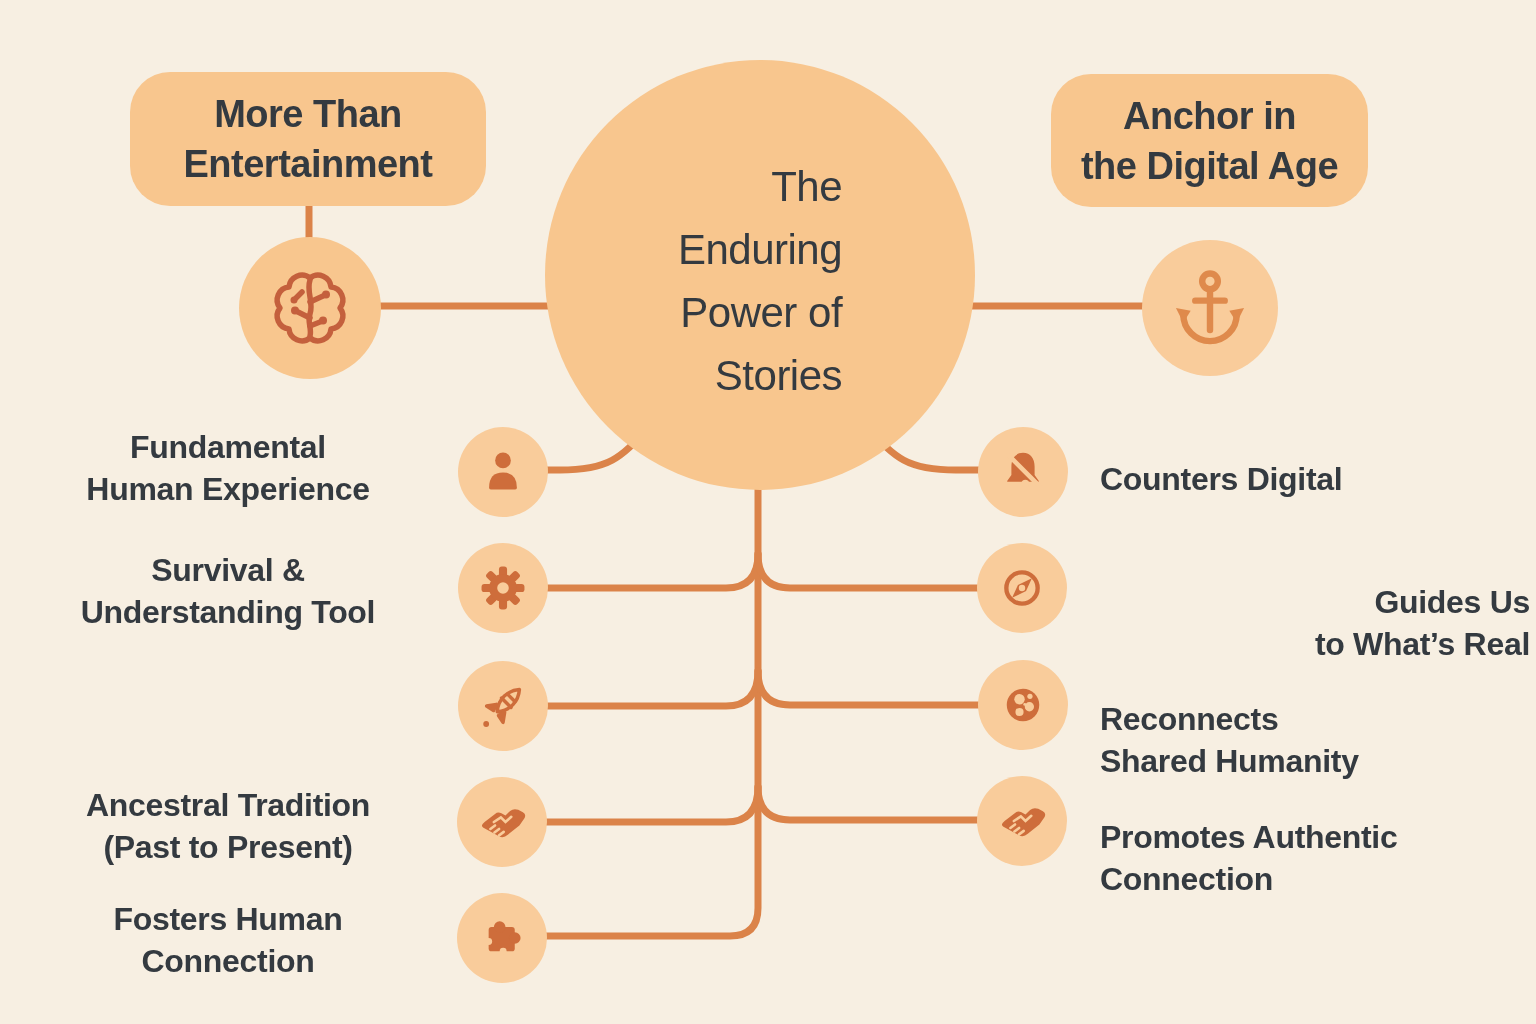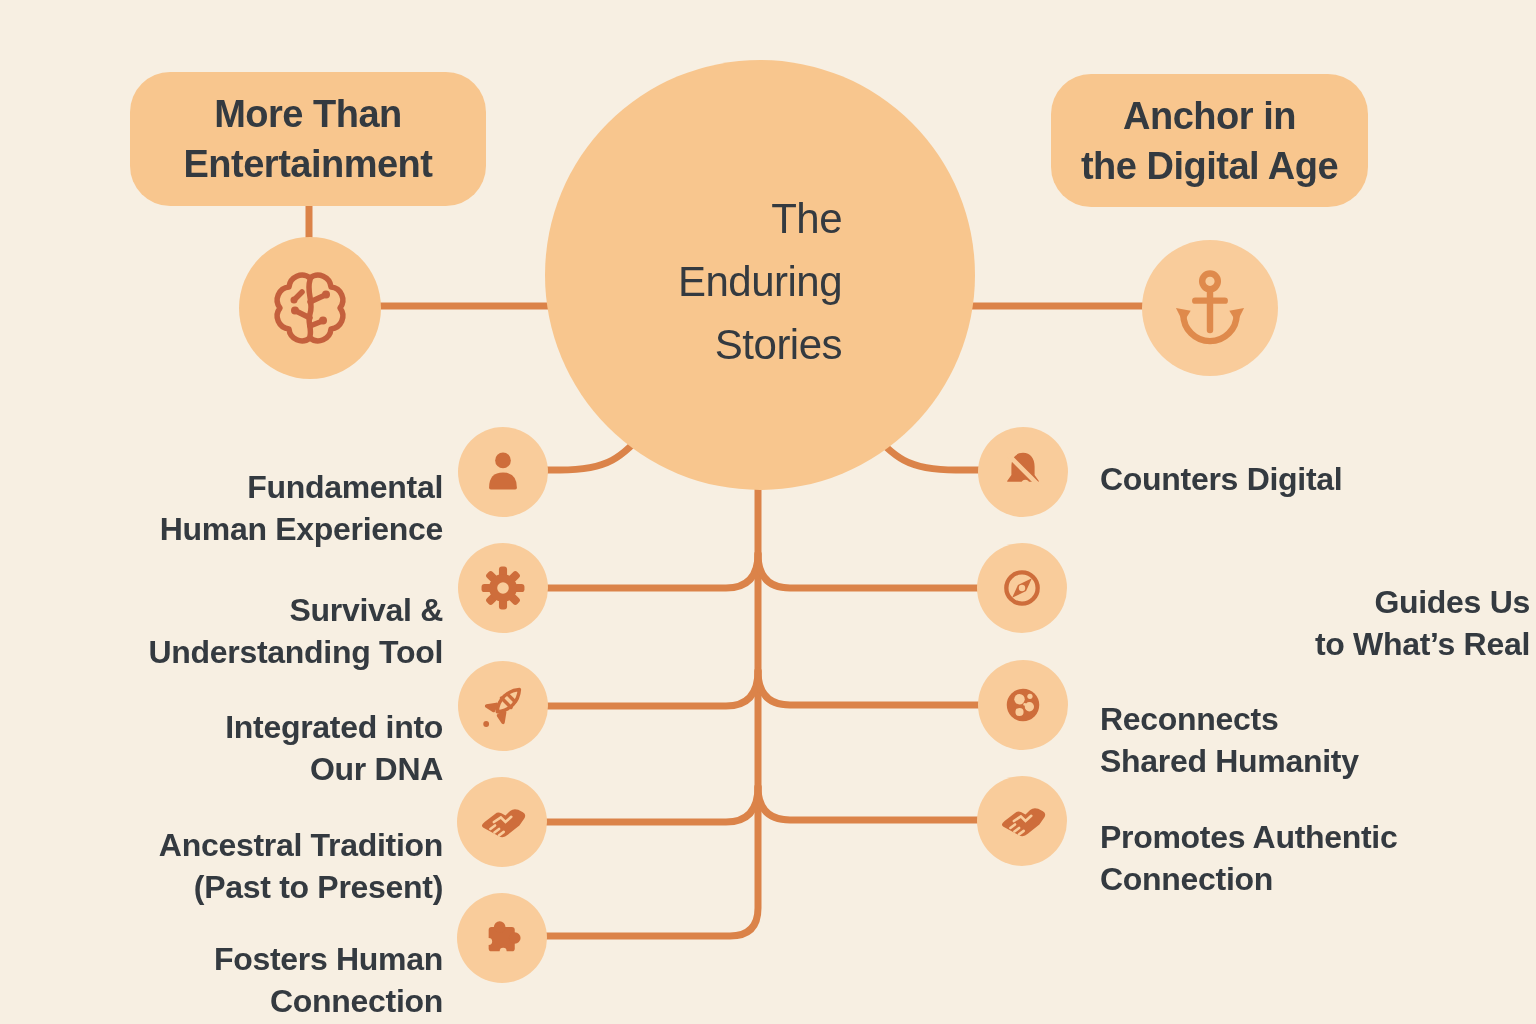--- a/index.html
+++ b/index.html
@@ -13,21 +13,21 @@
   .big-circle{border-radius:50%;}
   .title{font-weight:normal;font-size:42px;line-height:63px;text-align:right;color:var(--text-dark,#343A40);letter-spacing:-0.5px;padding-top:12px;}
   .icon-bubble{position:absolute;z-index:2;border-radius:50%;background:var(--icon-circle-fill,#F9CC9B);display:flex;align-items:center;justify-content:center;}
   .hub-bubble{background:var(--node-fill,#F8C68E);}
   .glyph{color:var(--icon-glyph,#CE6D3B);display:block;}
   .glyph.brain{color:var(--brain-glyph,#C4603D);}
   .glyph.anchor{color:var(--anchor-glyph,#DF8A4C);}
   .cutout{fill:var(--icon-circle-fill,#F9CC9B);}
   .cutout-stroke{stroke:var(--icon-circle-fill,#F9CC9B);fill:none;}
   .label{position:absolute;z-index:2;width:430px;font-weight:bold;font-size:32px;line-height:42px;color:var(--text-dark,#343A40);letter-spacing:-0.3px;}
-  .label.left{text-align:right;margin-top:40px;}
+  .label.left{text-align:center;}
   .label.right{text-align:left;margin-top:32px;}
 </style>
 </head>
 <body>
 
 <div class="stage">
 
   <svg class="lines" viewBox="0 0 1536 1024">
     <path class="connector" d="M309 198 L309 252"></path>
     <path class="connector" d="M378 306 L600 306"></path>
@@ -40,20 +40,21 @@
     <path class="connector" d="M758 671 Q758 706 726 706 L532 706"></path>
     <path class="connector" d="M758 671 Q758 705 790 705 L992 705"></path>
     <path class="connector" d="M758 787 Q758 822 726 822 L532 822"></path>
     <path class="connector" d="M758 787 Q758 820 790 820 L992 820"></path>
   </svg>
 
   <div class="node big-circle" style="left:545px;top:60px;width:430px;height:430px;">
     <div class="title">
       <div>The</div>
       <div>Enduring</div>
+      <div>Power of</div>
       <div>Stories</div>
     </div>
   </div>
 
   <div class="node pill" style="left:130px;top:72px;width:356px;height:134px;justify-content:center;">
     <div class="pill-text">
       <div>More Than</div>
       <div>Entertainment</div>
     </div>
   </div>
@@ -95,24 +96,20 @@
     </svg>
   </div>
 
   <div class="label left" style="right:1093px;top:426px;">
     <div>Fundamental</div>
     <div>Human Experience</div>
   </div>
   <div class="label left" style="right:1093px;top:549px;">
     <div>Survival &amp;</div>
     <div>Understanding Tool</div>
-  </div>
-  <div class="label left" style="right:1093px;top:666px;">
-    <div>Integrated into</div>
-    <div>Our DNA</div>
   </div>
   <div class="label left" style="right:1093px;top:784px;">
     <div>Ancestral Tradition</div>
     <div>(Past to Present)</div>
   </div>
   <div class="label left" style="right:1093px;top:898px;">
     <div>Fosters Human</div>
     <div>Connection</div>
   </div>
 

